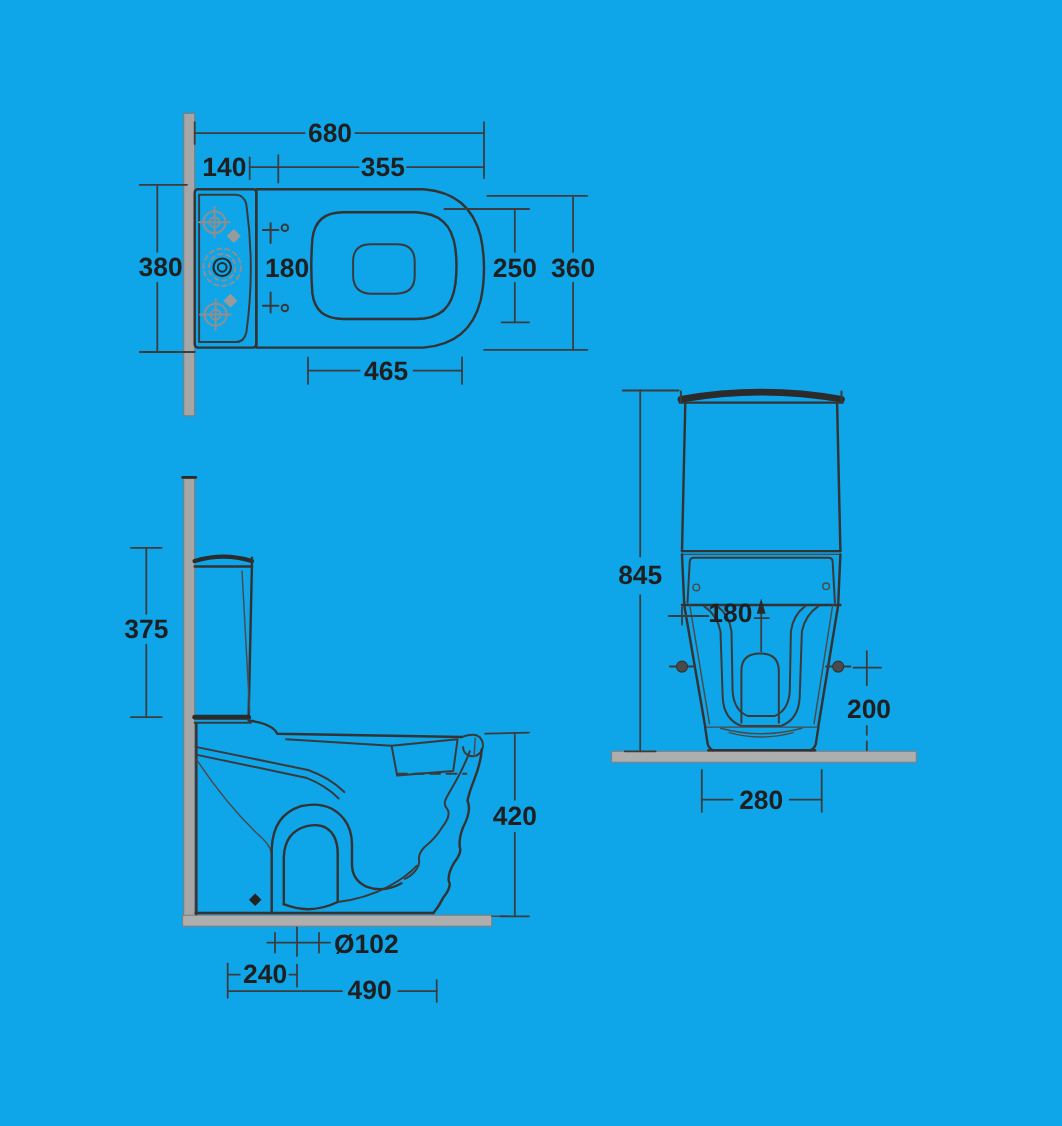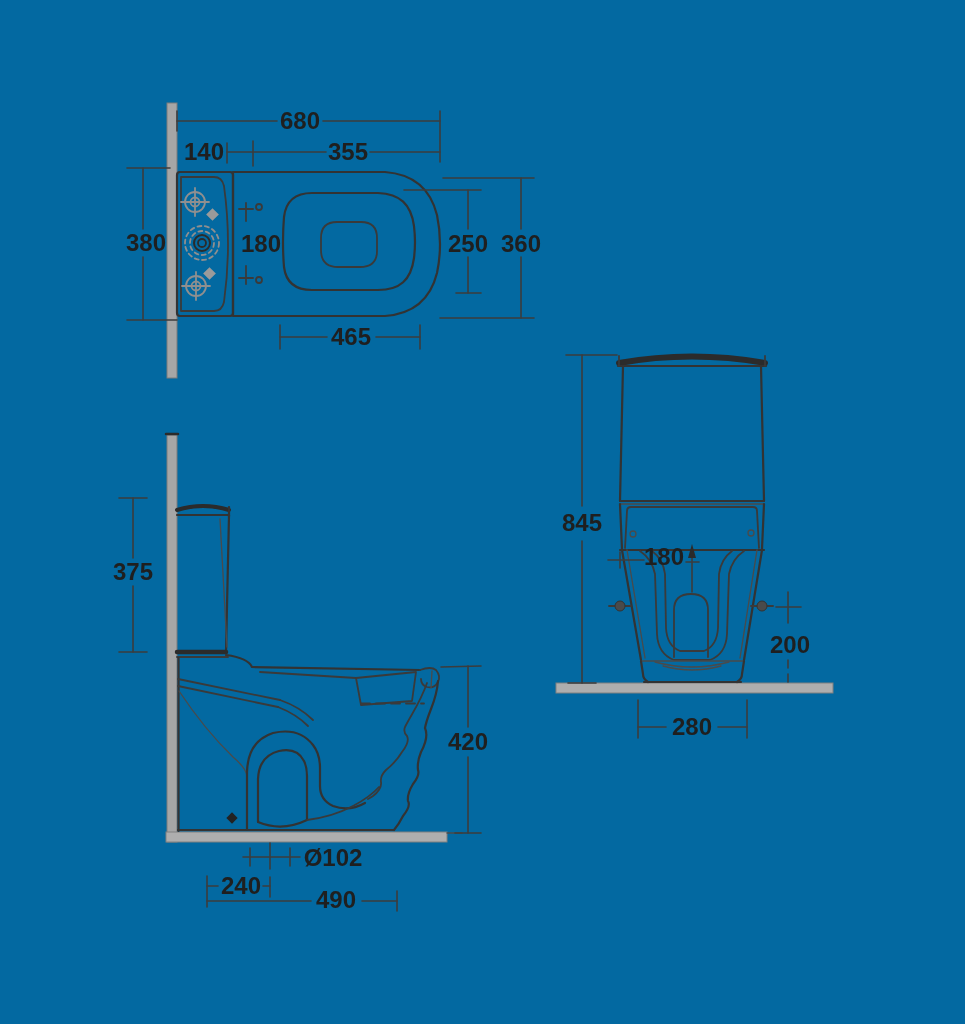--- a/index.html
+++ b/index.html
@@ -1,16 +1,16 @@
 <!DOCTYPE html>
 <html><head>
 <meta charset="utf-8">
 <style>
   html,body{margin:0;padding:0;background:#ffffff;}
-  .page{width:965px;height:1024px;position:relative;background:#0369a1;overflow:hidden;}
+  .page{width:965px;height:1024px;position:relative;background:#0ea5e9;overflow:hidden;}
   svg{display:block;}
   .ln   {stroke:#333333;stroke-width:2.2;fill:none;stroke-linecap:round;stroke-linejoin:round;}
   .ln2  {stroke:#3a3a3a;stroke-width:1.8;fill:none;stroke-linecap:round;stroke-linejoin:round;}
   .thin {stroke:#4a4a4a;stroke-width:1.3;fill:none;stroke-linecap:round;}
   .dim  {stroke:#3c3c3c;stroke-width:1.6;fill:none;stroke-linecap:round;}
   .gray {stroke:#8f8f8f;stroke-width:1.8;fill:none;stroke-linecap:round;}
   .grayfill{fill:#9a9a9a;stroke:none;}
   .dk   {stroke:#2b2b2b;fill:none;stroke-linecap:round;}
   .wallfill{fill:#a6a6a6;stroke:#7d7d7d;stroke-width:1;}
   .floorfill{fill:#aeaeae;stroke:#808080;stroke-width:1;}

